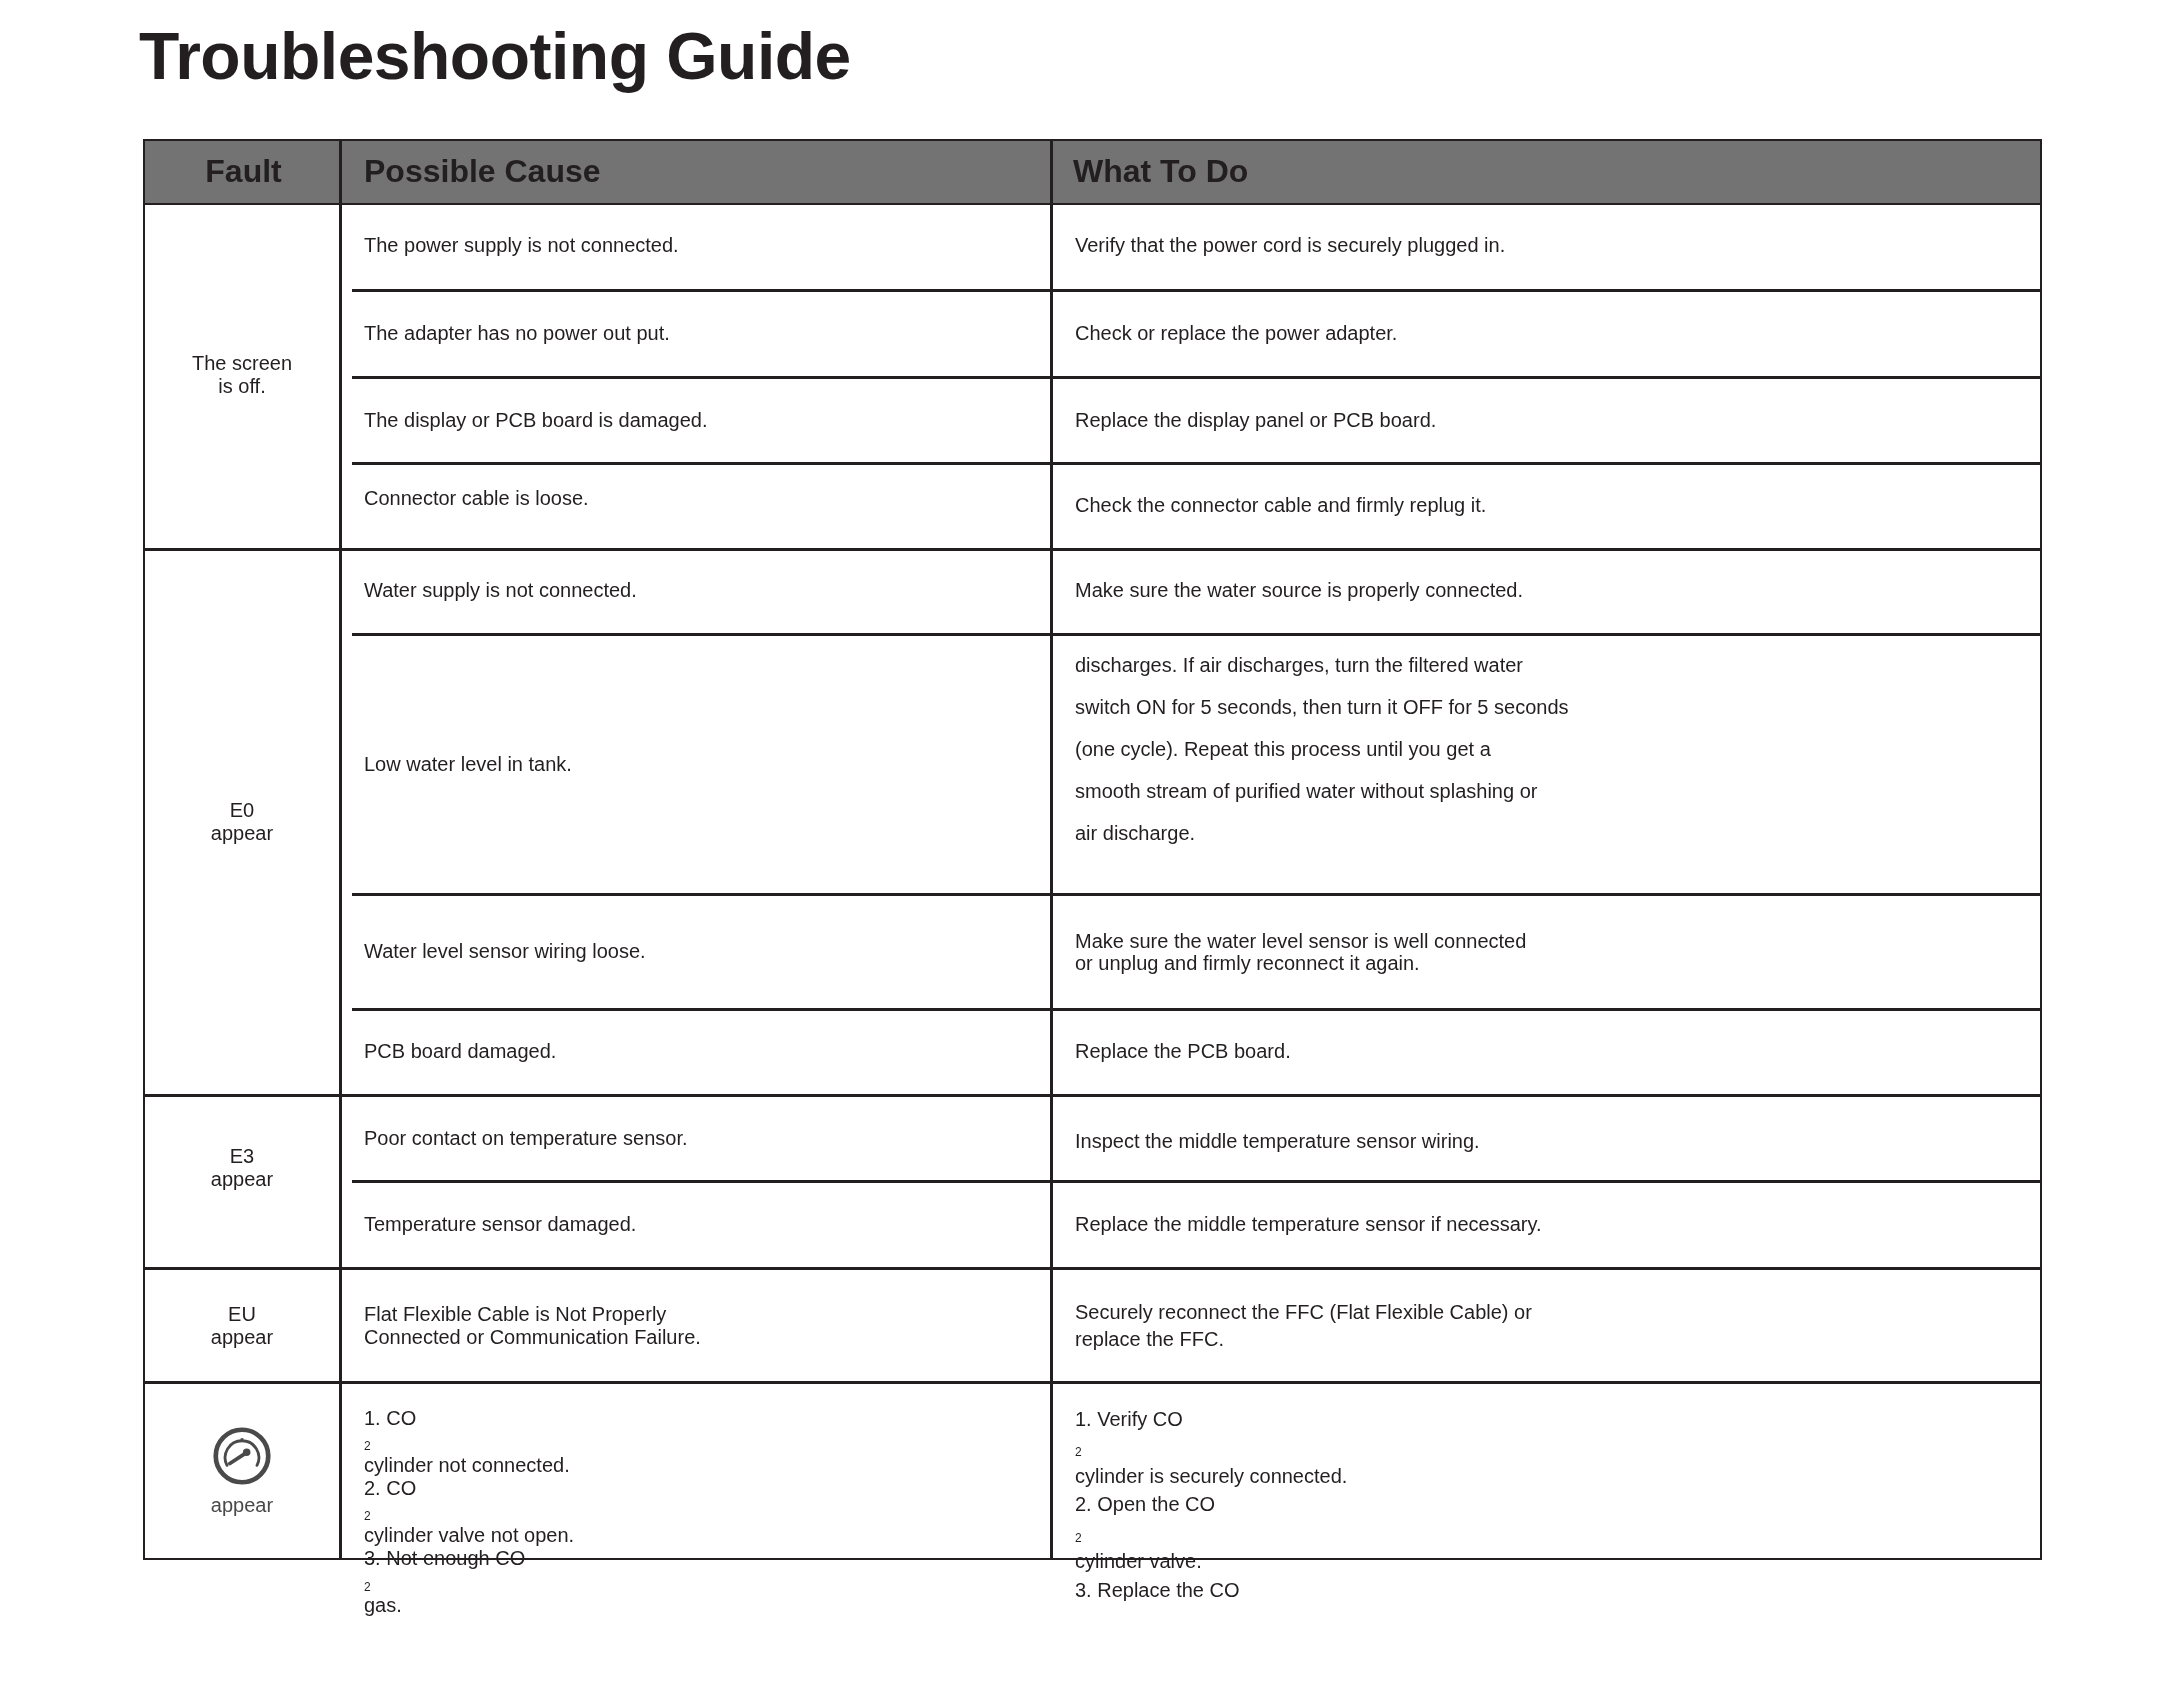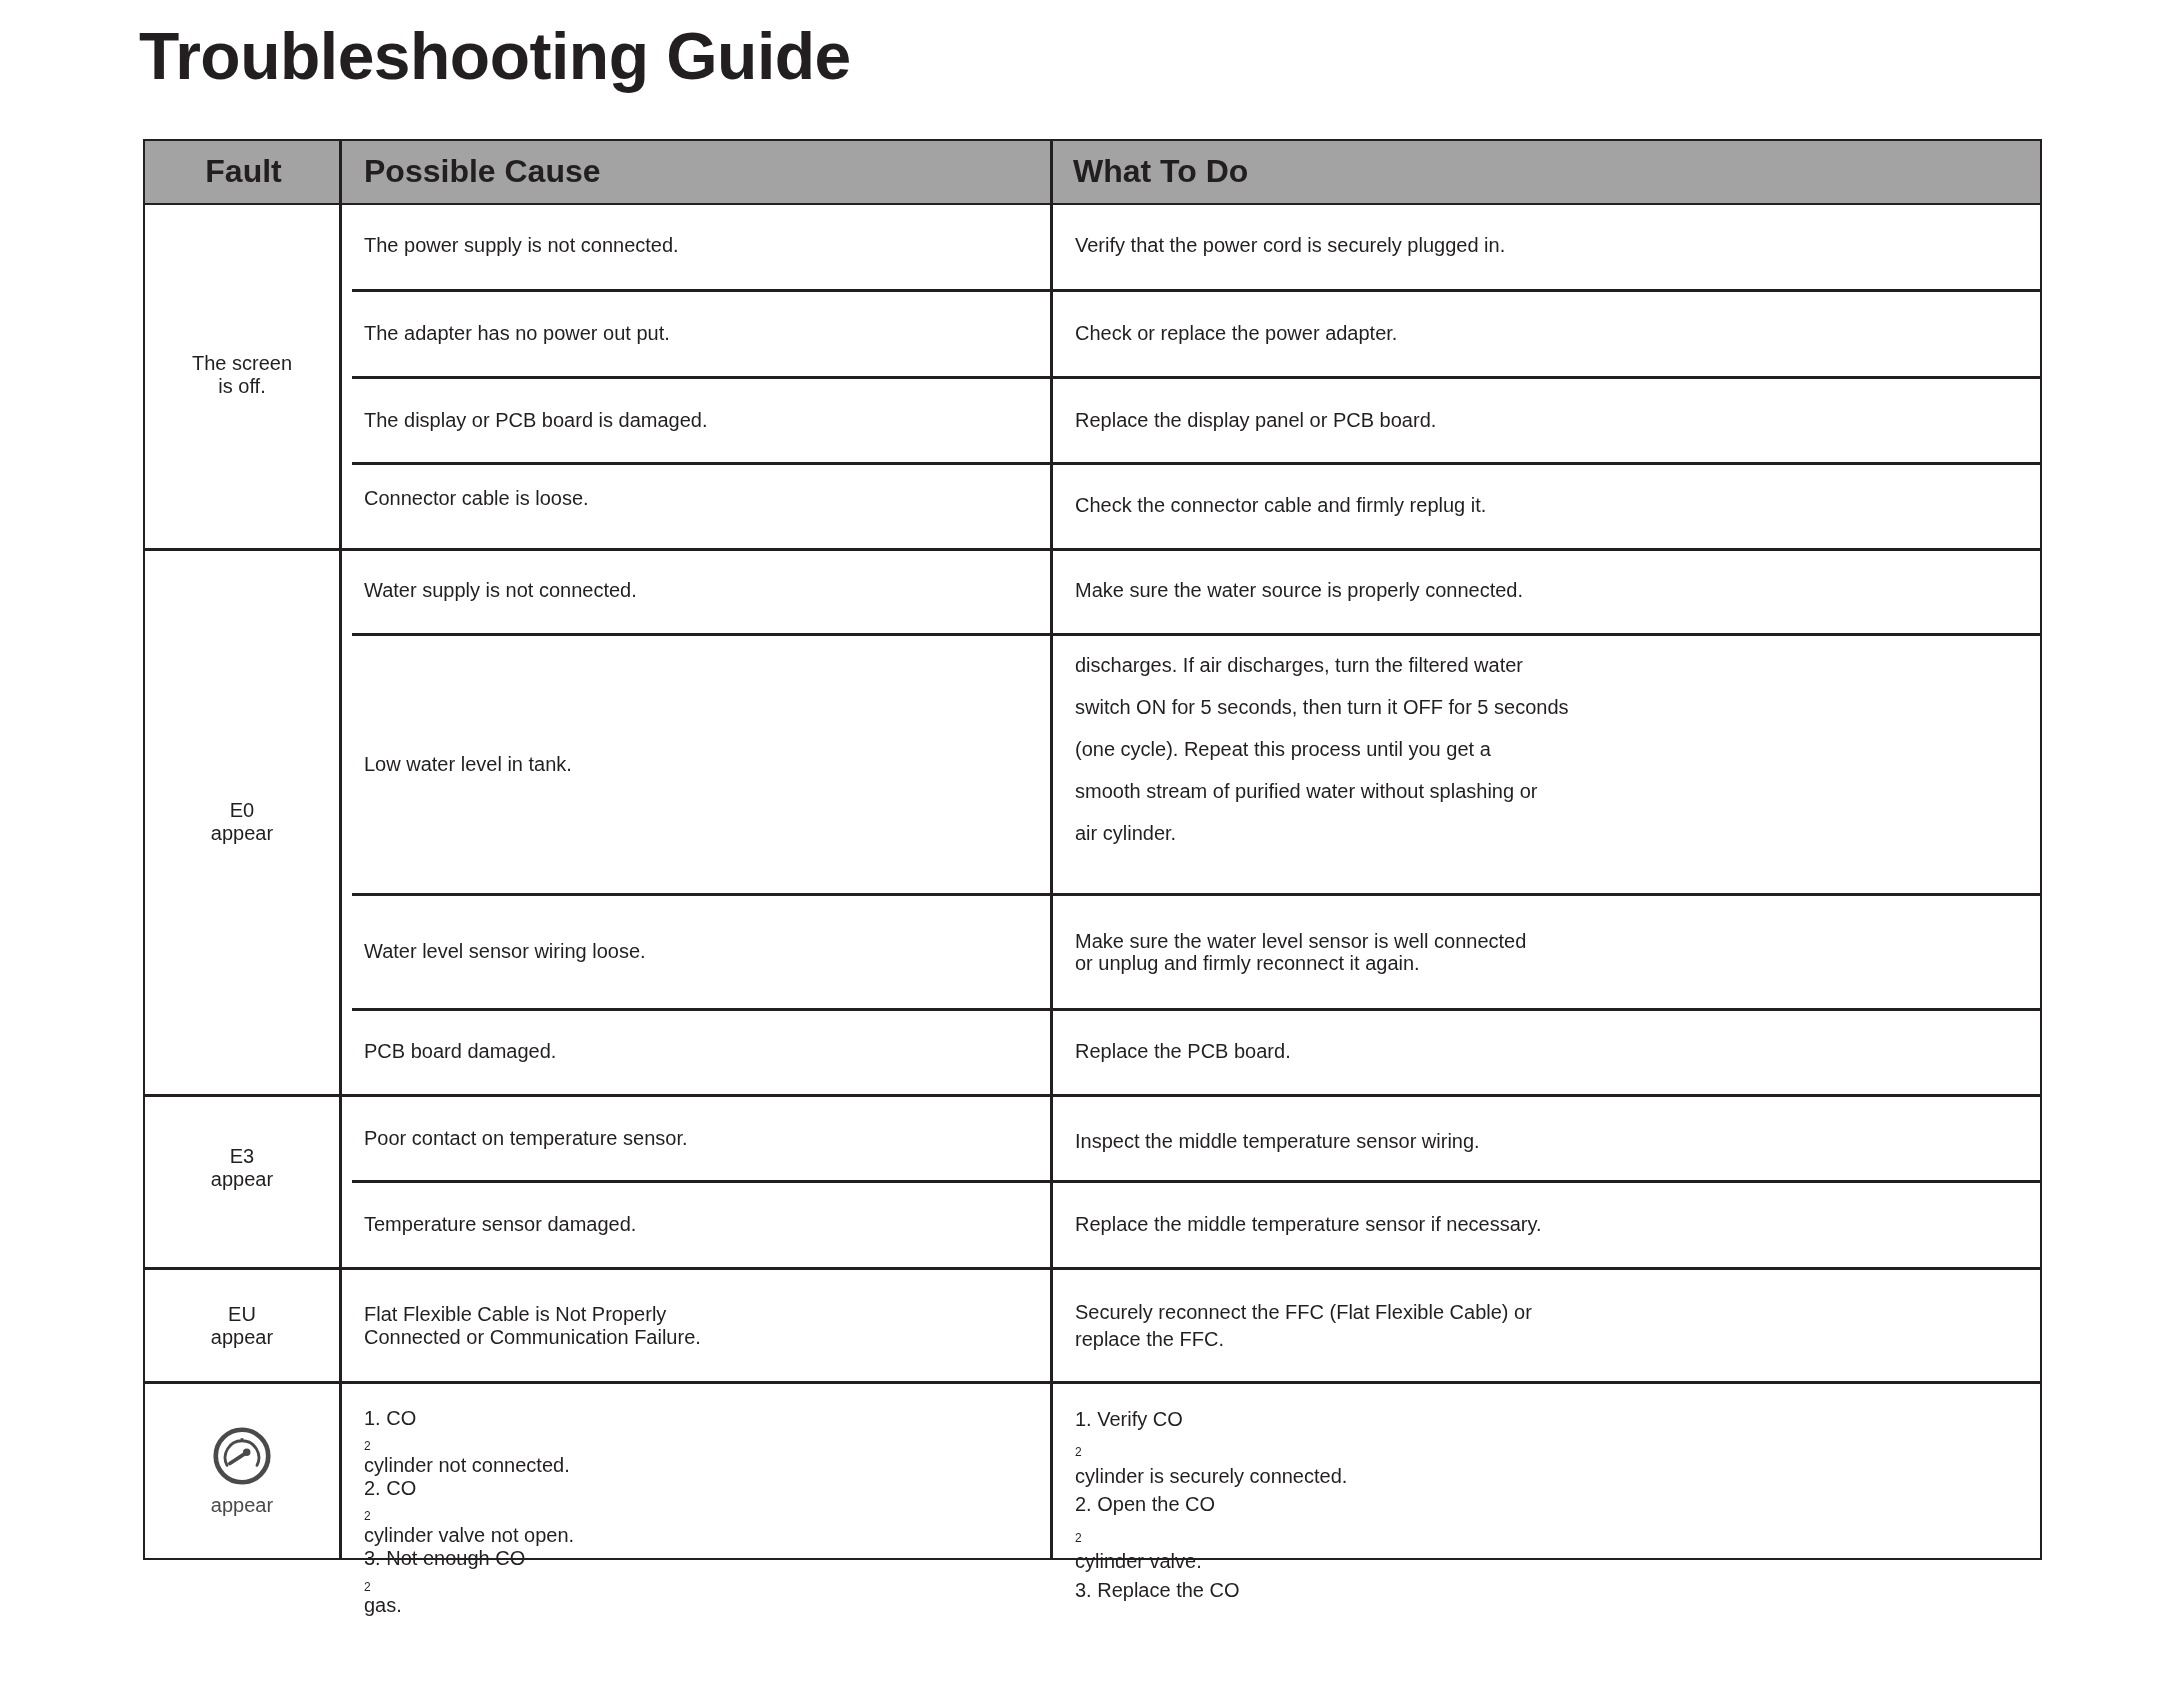--- a/index.html
+++ b/index.html
@@ -1,19 +1,19 @@
 <!DOCTYPE html>
 <html><head>
 <meta charset="utf-8">
 <style>
   html, body { margin:0; padding:0; background:#ffffff; }
   body { width:2167px; height:1706px; position:relative; font-family:"Liberation Sans", sans-serif; color:#231f20; overflow:hidden; }
   .title { position:absolute; left:139px; top:17.5px; font-size:66px; font-weight:bold; letter-spacing:-0.5px; font-family:"Liberation Sans", sans-serif; }
   .table { position:absolute; left:143px; top:139px; width:1899px; height:1421px; border:2.9px solid #231f20; box-sizing:border-box; }
-  .hdr { position:absolute; left:0; top:0; right:0; height:64px; background:#a3a3a3; border-bottom:2.9px solid #231f20; box-sizing:border-box; }
+  .hdr { position:absolute; left:0; top:0; right:0; height:64px; background:#737373; border-bottom:2.9px solid #231f20; box-sizing:border-box; }
   .hcell { position:absolute; top:0; height:61px; line-height:61px; font-weight:bold; font-size:32px; }
   .vline { position:absolute; top:0; bottom:0; width:2.9px; background:#231f20; }
   .hline { position:absolute; height:2.9px; background:#231f20; }
   .cell { position:absolute; font-size:20px; line-height:1.38; display:flex; align-items:center; box-sizing:border-box; }
   .fault { justify-content:center; text-align:center; line-height:1.15; }
   .cause, .todo { padding-left:22px; }
   .todo.multi { line-height:1.4; }
   .lines span { display:block; }
   .gauge { width:60px; height:60px; display:block; margin:0 auto 7.8px auto; }
   .co2fault { flex-direction:column; color:#4a4a4a; }
@@ -70,21 +70,21 @@
   </div>
   <div class="cell cause" style="left:197px;width:708px;top:409px;height:82px;">Water supply is not connected.</div>
   <div class="cell todo" style="left:908px;right:0;top:409px;height:82px;">Make sure the water source is properly connected.</div>
   <div class="cell cause" style="left:197px;width:585px;top:495px;height:257px;">Low water level in tank.</div>
   <div class="cell todo multi" style="left:908px;right:0;top:495px;height:257px;line-height:42px;align-items:flex-start;padding-top:7.8px;">
     <div class="lines">
       <span>discharges. If air discharges, turn the filtered water</span>
       <span>switch ON for 5 seconds, then turn it OFF for 5 seconds</span>
       <span>(one cycle). Repeat this process until you get a</span>
       <span>smooth stream of purified water without splashing or</span>
-      <span>air cylinder.</span>
+      <span>air discharge.</span>
     </div>
   </div>
   <div class="cell cause" style="left:197px;width:708px;top:755px;height:112px;">Water level sensor wiring loose.</div>
   <div class="cell todo" style="left:908px;right:0;top:755px;height:112px;line-height:1.1;">
     <div class="lines">
       <span>Make sure the water level sensor is well connected</span>
       <span>or unplug and firmly reconnect it again.</span>
     </div>
   </div>
   <div class="cell cause" style="left:197px;width:708px;top:869px;height:83px;">PCB board damaged.</div>

